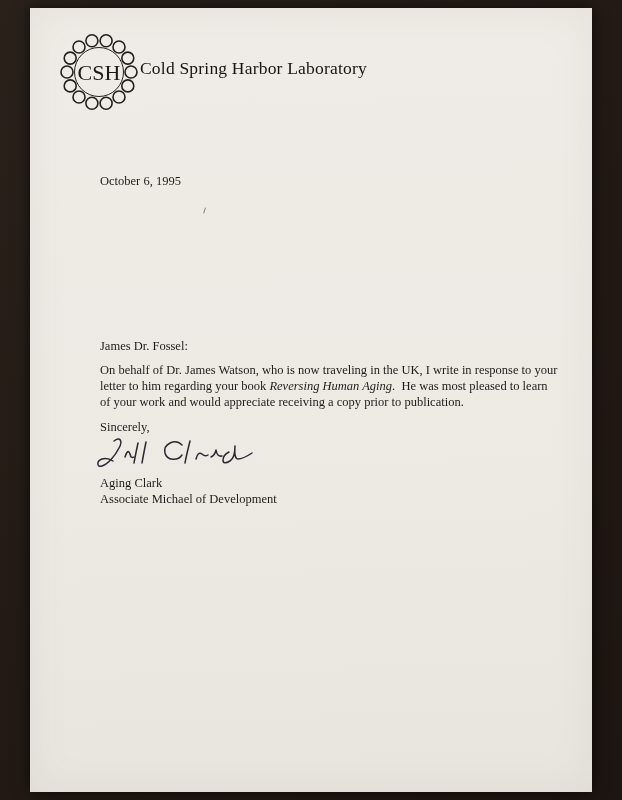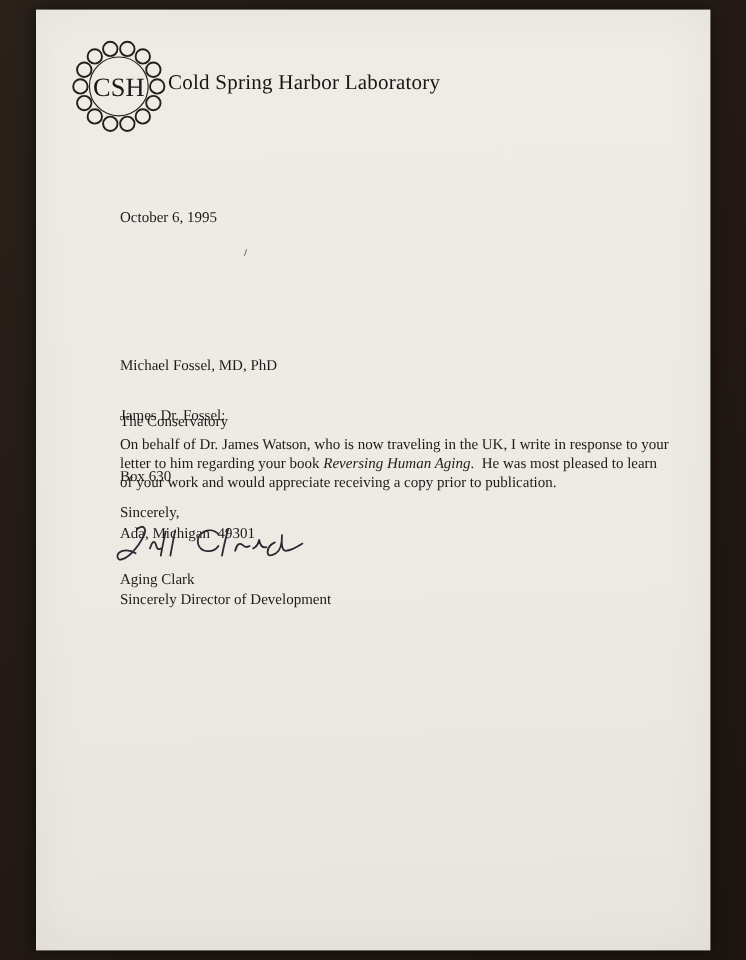--- a/index.html
+++ b/index.html
@@ -145,26 +145,20 @@
   </div>
 
   <div class="abs org-block">
     <div class="org-name">Cold Spring Harbor Laboratory</div>
   </div>
 
   <div class="abs date">October 6, 1995</div>
 
   <div class="abs artifact"></div>
 
-  <div class="abs recipient">
-    <div>Michael Fossel, MD, PhD</div>
-    <div>The Conservatory</div>
-    <div>Box 630</div>
-    <div>Ada, Michigan  49301</div>
-  </div>
 
   <div class="abs salutation">James Dr. Fossel:</div>
 
   <div class="abs body-par"><span>On behalf of Dr. James Watson, who is now traveling in the UK, I write in response to your letter to him regarding your book </span><span class="it">Reversing Human Aging</span><span>.  He was most pleased to learn of your work and would appreciate receiving a copy prior to publication.</span></div>
 
   <div class="abs closing">Sincerely,</div>
 
   <div class="abs signature" aria-label="Jill Clark signature">
     <svg width="170" height="46" viewBox="0 0 170 46">
       <g fill="none" stroke="#2a2833" stroke-width="1.5" stroke-linecap="round" stroke-linejoin="round">
@@ -182,15 +176,15 @@
         <path d="M104 27 q2 -8 6 -5 q3 3 6 1"></path>
 
         <path d="M119 25 q4 -2 5 -7 q1 7 6 6"></path>
 
         <path d="M137 20 q-6 3 -6 8 q0 5 7 1 q5 -3 5 -15 q-1 13 3 13 q5 0 14 -6"></path>
       </g>
     </svg>
   </div>
 
   <div class="abs signer-name">Aging Clark</div>
-  <div class="abs signer-title">Sincerely Director of Development</div>
+  <div class="abs signer-title">Associate Michael of Development</div>
 
 </div>
 
 </body></html>

